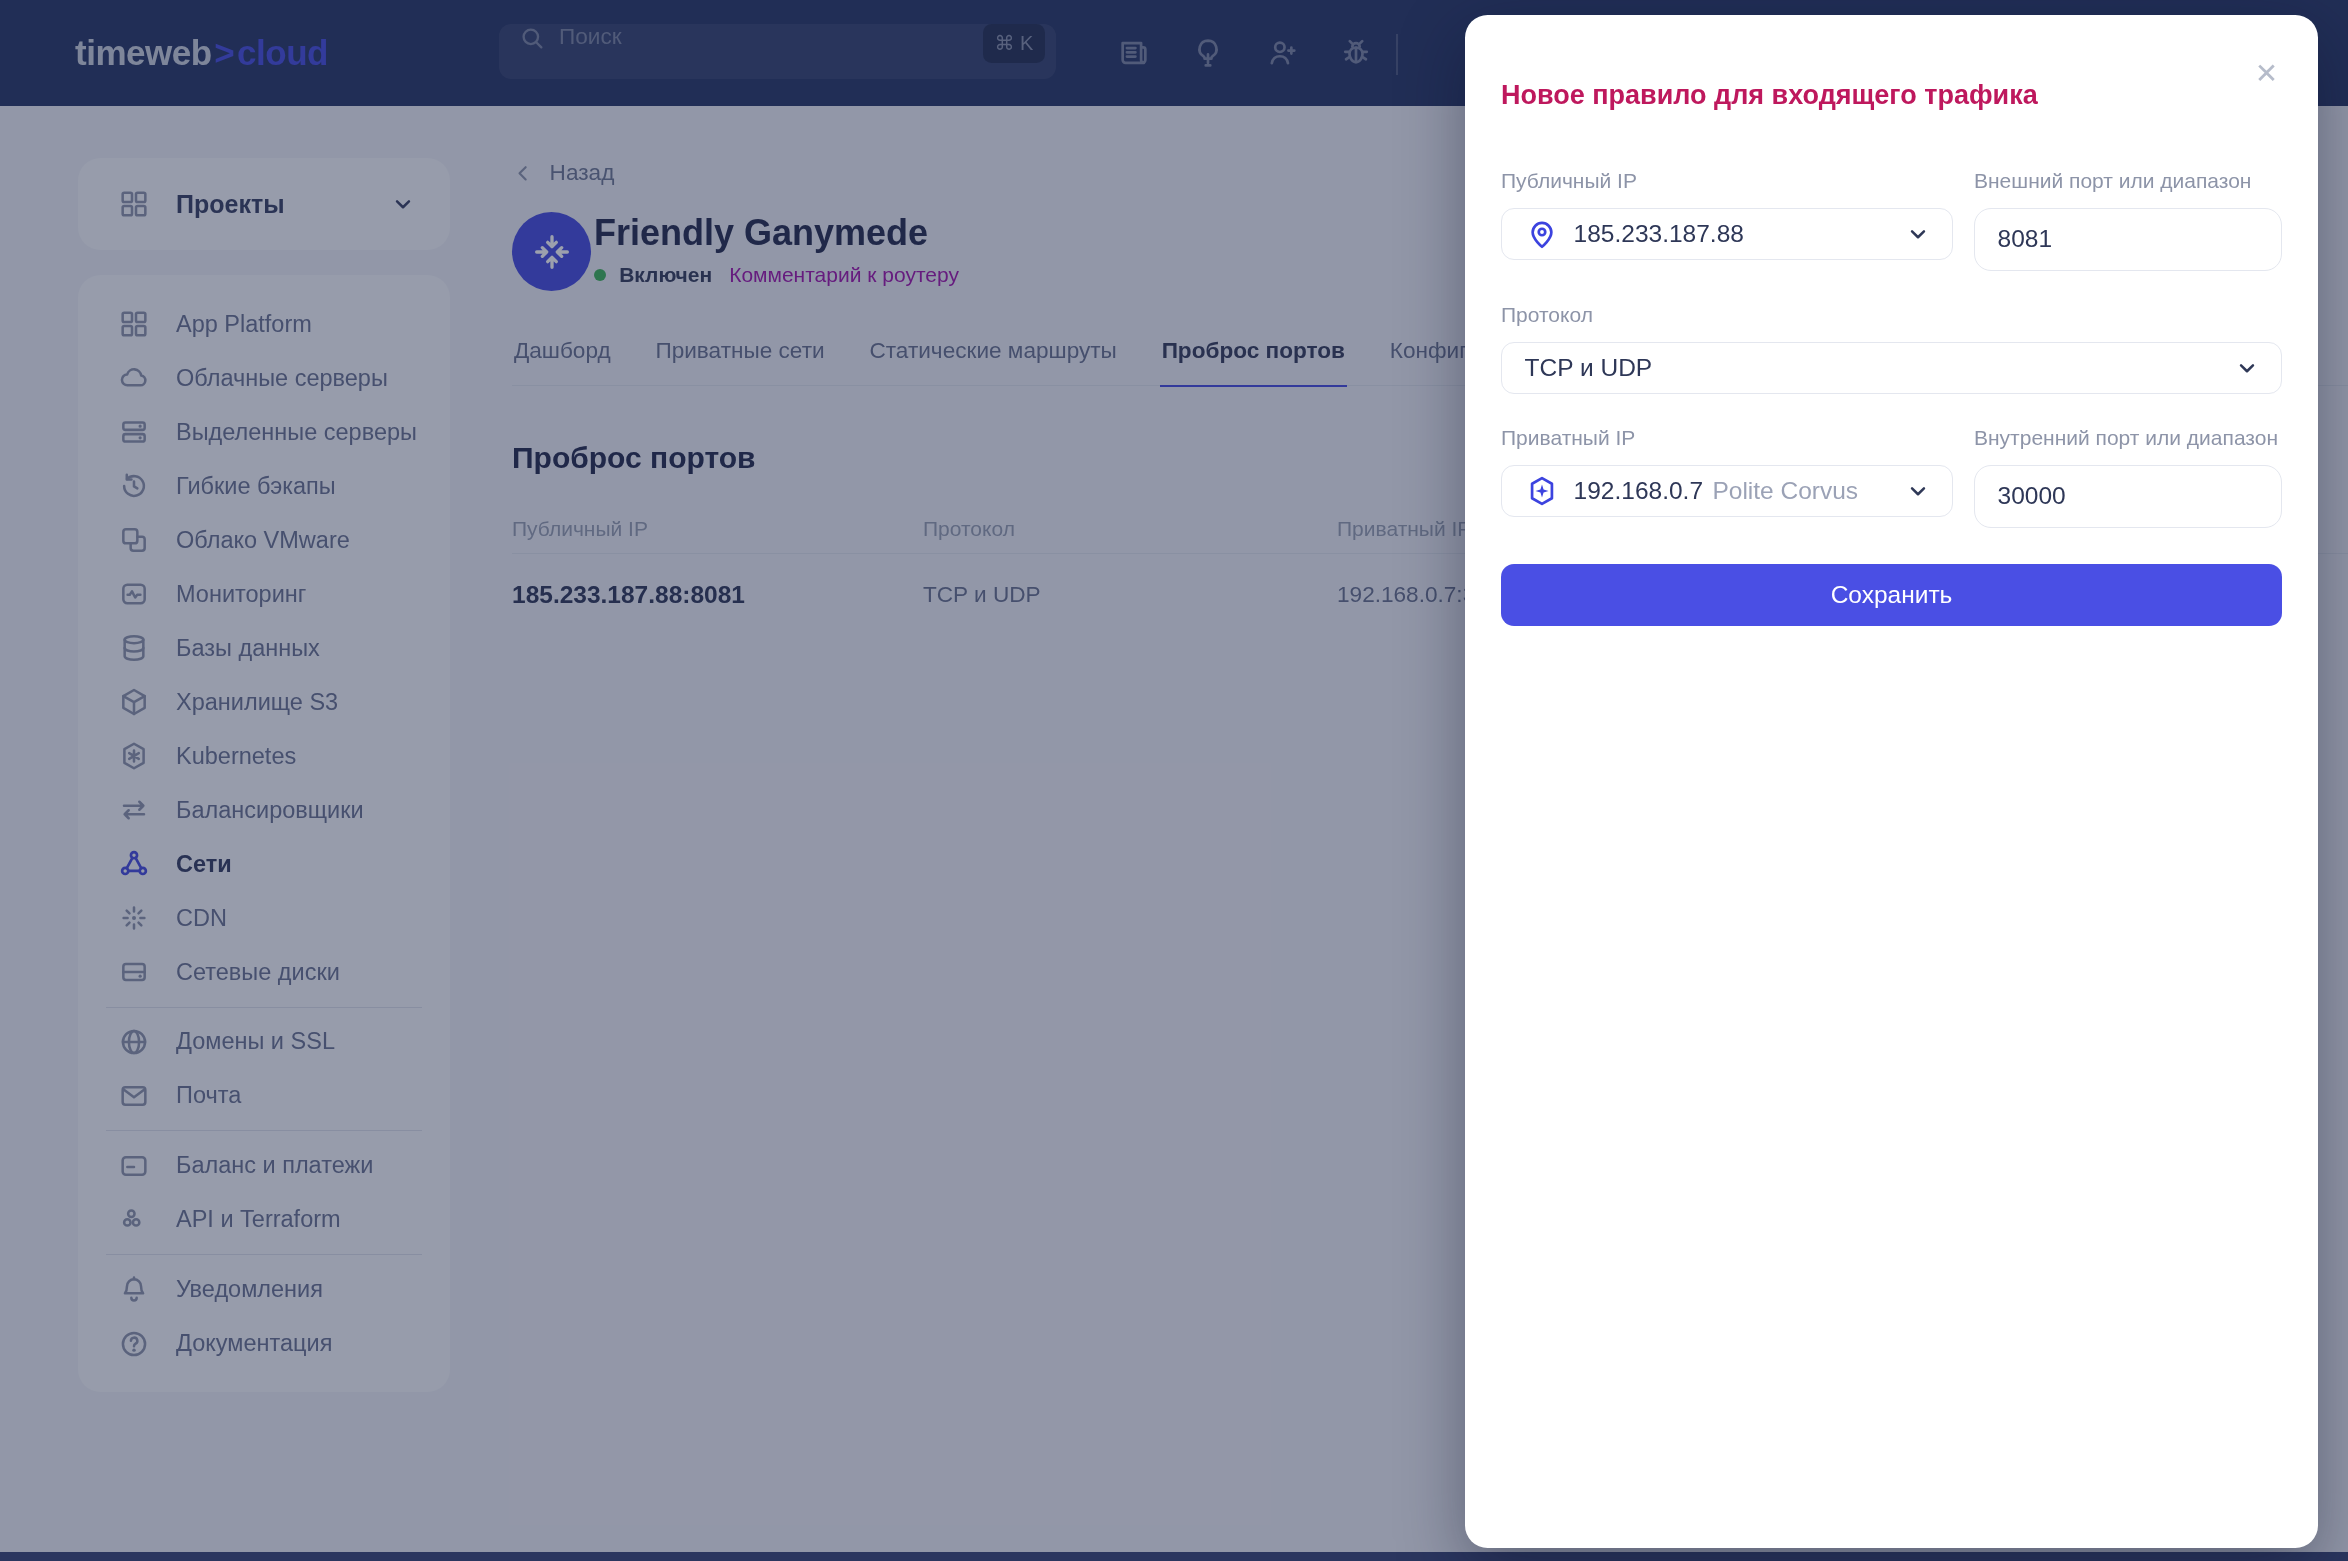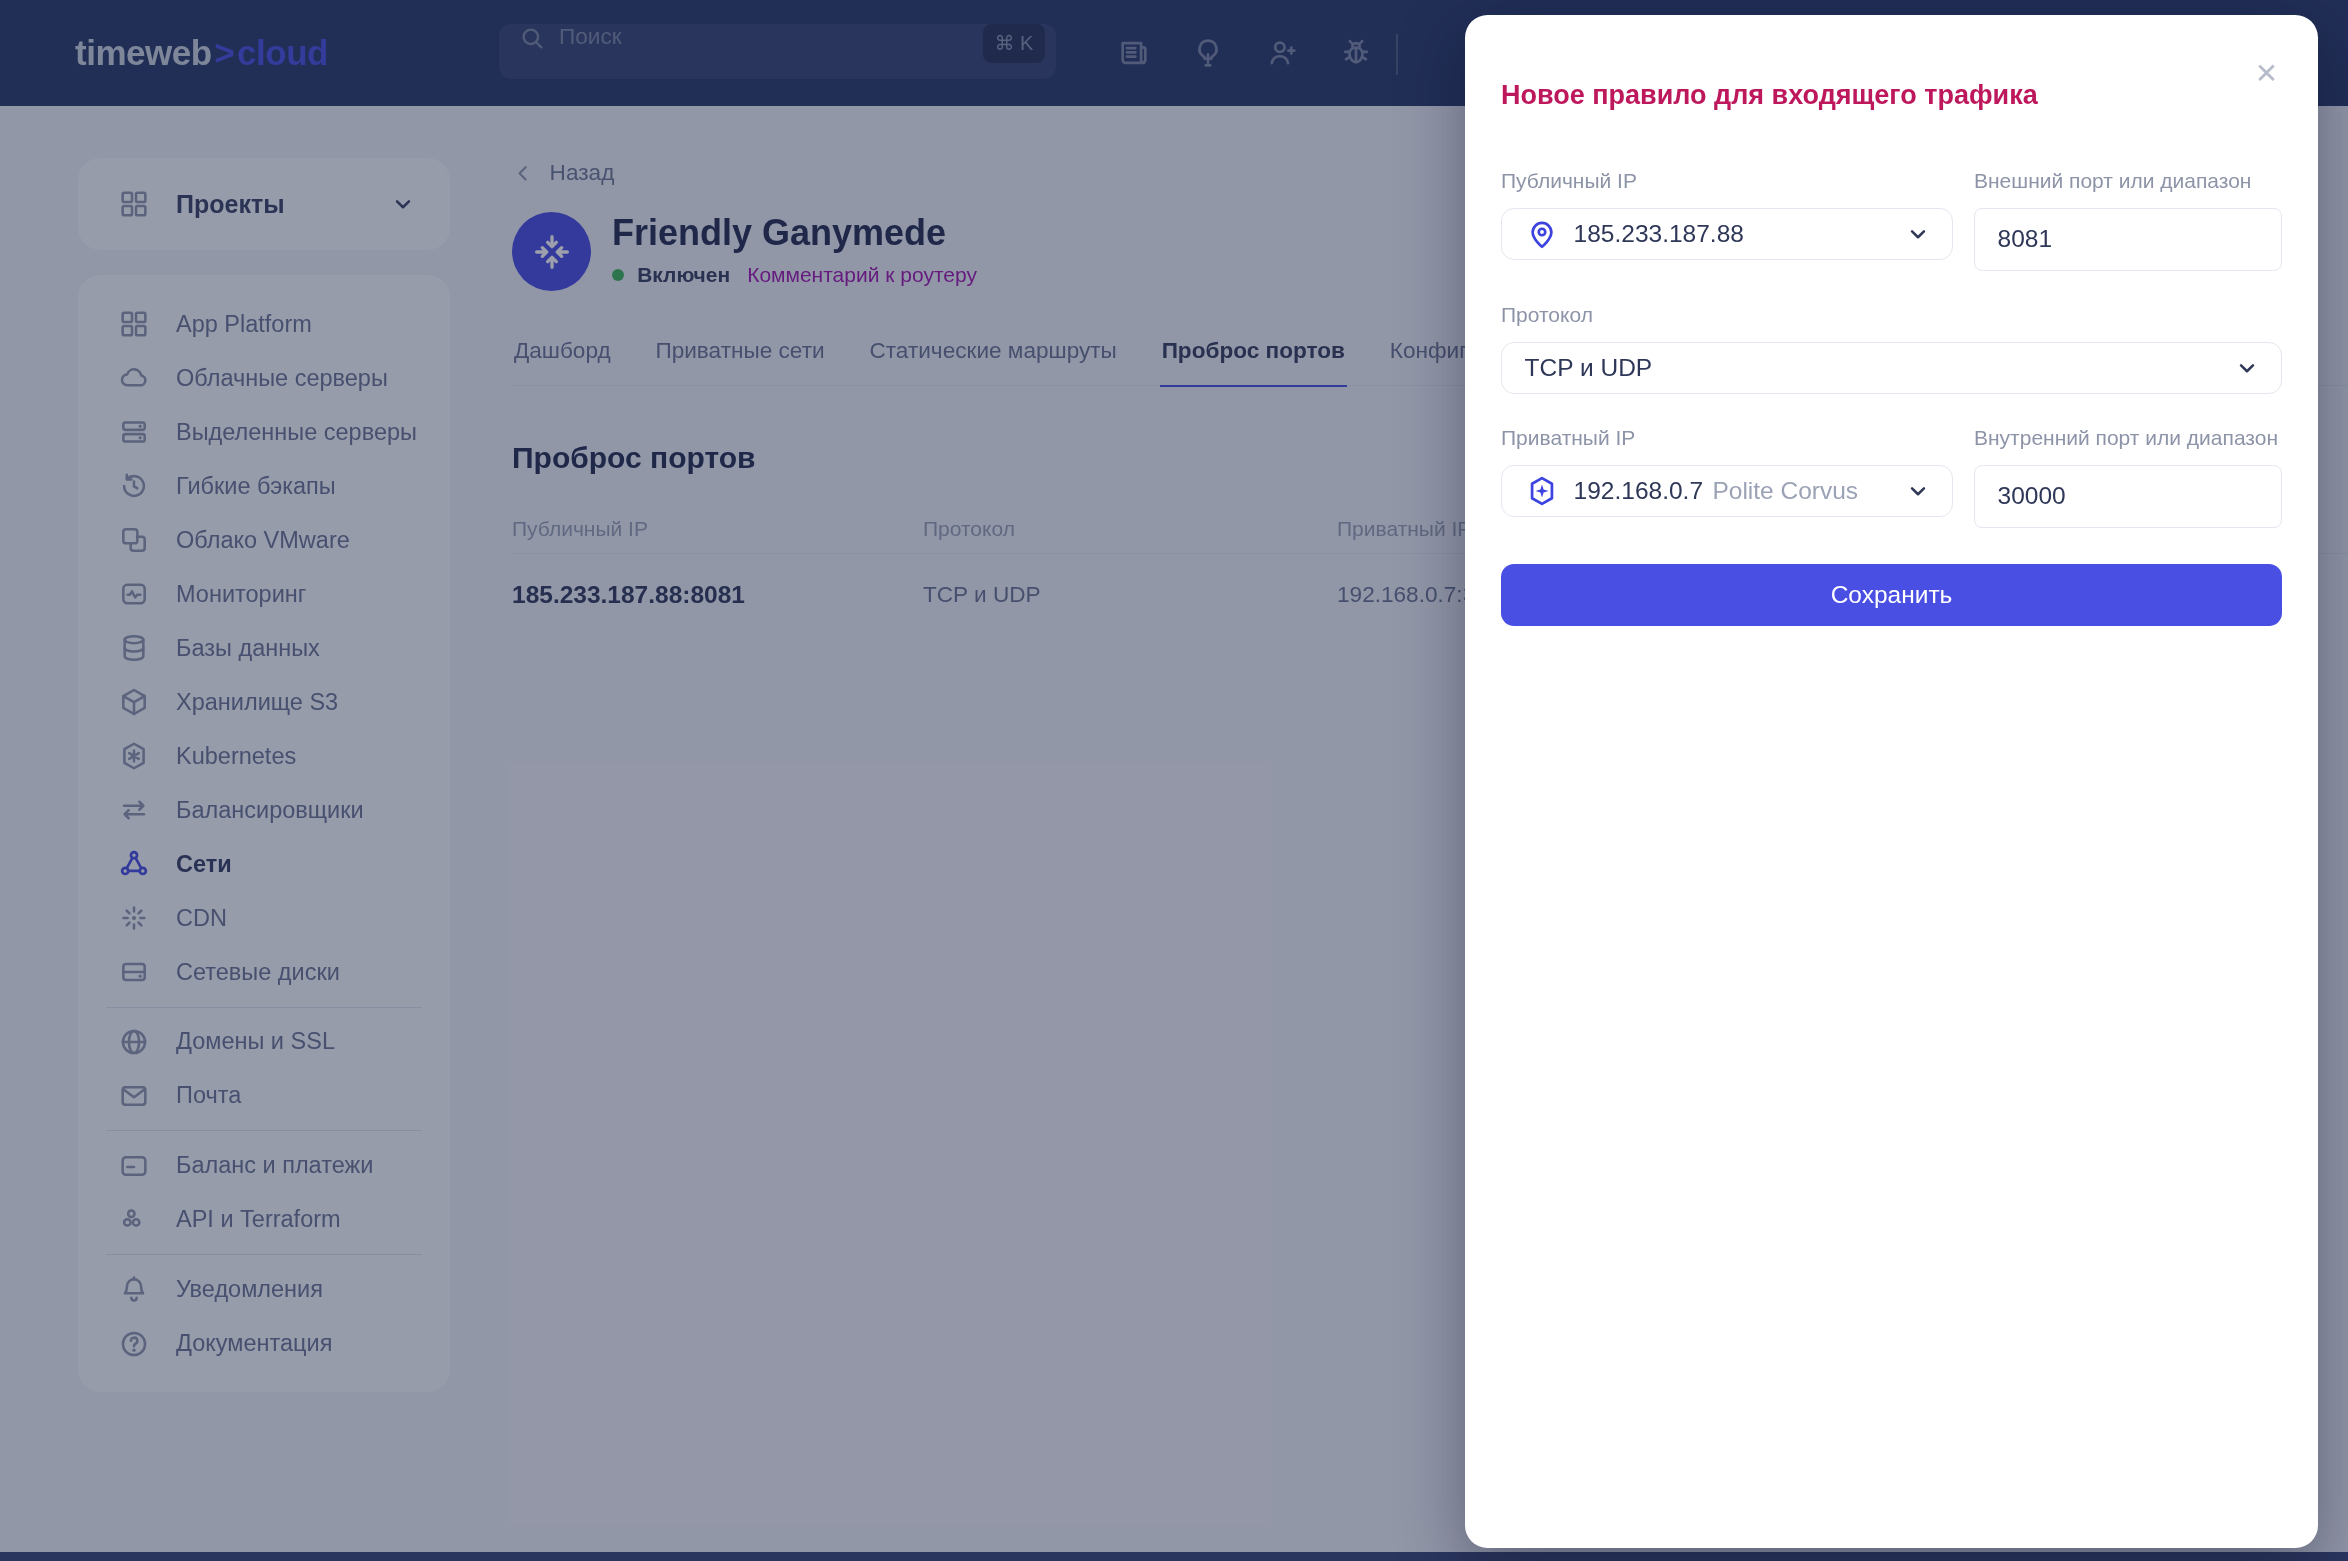--- a/index.html
+++ b/index.html
@@ -36,21 +36,21 @@
   .side-item{height:54px;display:flex;align-items:center;padding:0 22.6px 0 40px;cursor:pointer;}
   .side-item .sic{width:32px;height:32px;color:#8f97ad;flex:0 0 auto;}
   .side-item .slabel{margin-left:26px;font-size:23.5px;color:#6d7694;white-space:nowrap;}
   .side-item.active .sic{color:#4a50e0;}
   .side-item.active .slabel{color:#3a4266;font-weight:600;}
   .side-div{height:0.9px;background:#dde1ea;margin:7.5px 28px;}
   
   .content{position:absolute;left:512px;top:106px;right:0;z-index:1;}
   .back-row{margin-top:54px;display:flex;align-items:center;gap:15px;color:#717b97;font-size:22.6px;cursor:pointer;width:151px;}
   .back-row .bchev{width:22.6px;height:22.6px;color:#8f97ad;}
-  .head-row{margin-top:26px;display:flex;align-items:flex-start;gap:21px;}
+  .head-row{margin-top:26px;display:flex;align-items:flex-start;gap:3px;}
   .avatar{width:79px;height:79px;border-radius:50%;background:#4a50e0;display:flex;align-items:center;justify-content:center;flex:0 0 auto;}
   .avatar svg{width:40px;height:40px;color:#fff;}
   .page-title{font-size:36px;font-weight:700;color:#2a3154;line-height:1.15;}
   .status-row{margin-top:9.4px;display:flex;align-items:center;gap:13px;font-size:21px;}
   .dot{width:12.2px;height:12.2px;border-radius:50%;background:#43b55d;}
   .status-on{color:#3a4260;font-weight:700;}
   .status-note{color:#a21caf;margin-left:4px;cursor:pointer;}
   .tabs{margin-top:34px;display:flex;gap:41px;border-bottom:1.9px solid #dfe3ed;width:1836px;}
   .tab{font-size:22.6px;color:#6b7492;padding:13px 1.9px 21px;cursor:pointer;border-bottom:2.8px solid transparent;margin-bottom:-1.9px;white-space:nowrap;}
   .tab.active{color:#39415f;font-weight:600;border-bottom-color:#4a50e0;}
@@ -73,21 +73,21 @@
   .fgroup{display:flex;flex-direction:column;}
   .fgroup.full{grid-column:1 / -1;margin-top:32px;}
   .fgroup.row2{margin-top:32px;}
   .flabel{font-size:21px;color:#8d94a8;margin-bottom:15px;}
   .control{height:52px;border:1.4px solid #e4e7ef;border-radius:13px;background:#fff;display:flex;align-items:center;
     padding:0 21px 0 22.6px;font-size:24.5px;color:#2e3757;cursor:pointer;}
   .control .fic{width:34px;height:34px;color:#3c43df;margin-right:15px;flex:0 0 auto;}
   .control .val{font-weight:500;white-space:nowrap;}
   .control .subval{color:#9ba2b6;margin-left:9.4px;font-weight:400;white-space:nowrap;}
   .control .dchev{width:26px;height:26px;color:#2f3857;margin-left:auto;flex:0 0 auto;}
-  .port-input{height:63px;border:1.4px solid #e4e7ef;border-radius:8px;background:#fff;
+  .port-input{height:63px;border:1.4px solid #e4e7ef;border-radius:17px;background:#fff;
     padding:0 22.6px;font-size:24.5px;color:#2e3757;font-family:inherit;width:100%;outline:none;font-weight:500;}
   .save-btn{margin-top:36px;width:100%;height:62px;border:none;border-radius:13px;background:#4a4fe4;color:#fff;
     font-size:24.5px;font-weight:500;font-family:inherit;cursor:pointer;}
 </style>
 </head>
 <body>
 
 <svg width="0" height="0" style="position:absolute">
   <defs>
     <g id="i-grid" fill="none" stroke="currentColor" stroke-width="1.9" stroke-linecap="round" stroke-linejoin="round">

